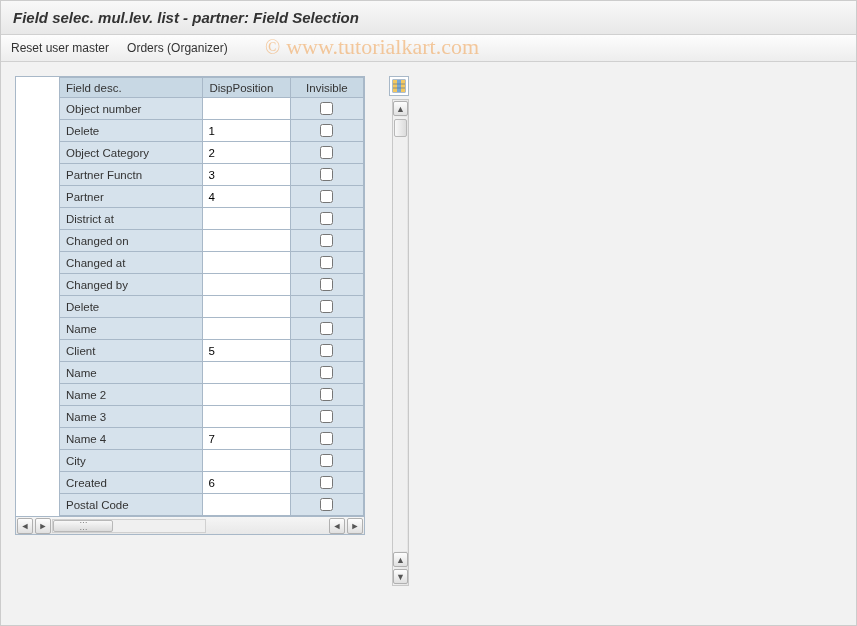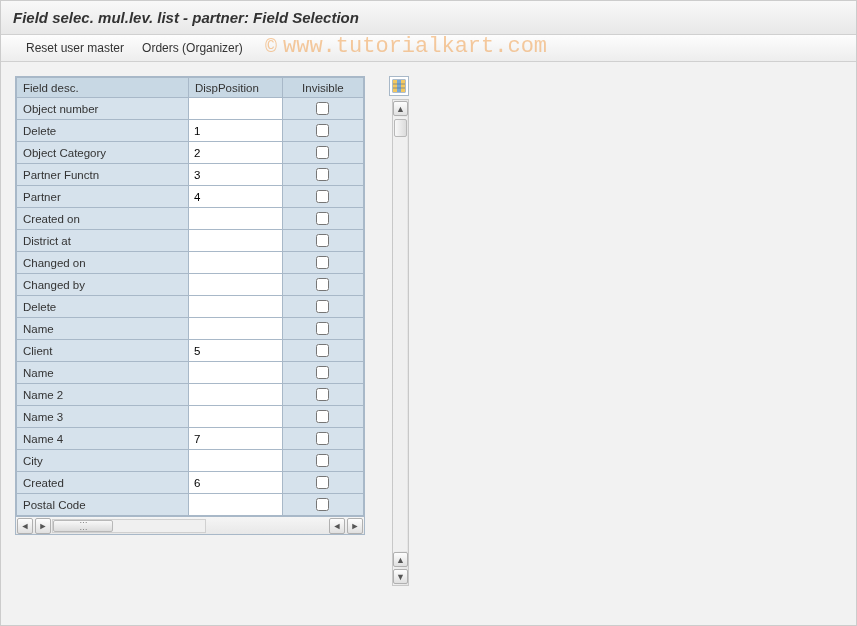--- a/index.html
+++ b/index.html
@@ -28,21 +28,21 @@
       border-bottom: 1px solid #d0d0d0;
     }
     .titlebar h1 {
       font-size: 15px;
       font-weight: bold;
       font-style: italic;
       color: #333;
     }
     .toolbar {
       background: linear-gradient(to bottom, #fdfdfd, #ededed);
-      padding: 6px 25px;
+      padding: 6px 10px;
       border-bottom: 1px solid #d0d0d0;
       display: flex;
       gap: 18px;
     }
     .toolbar-item {
       color: #333;
       font-size: 12px;
       cursor: pointer;
     }
     .content {
@@ -54,20 +54,21 @@
     .table-container {
       border: 1px solid #a8b8c8;
       background: #fff;
       width: 350px;
       display: flex;
       flex-direction: column;
     }
     .table-wrapper {
       overflow: hidden;
       flex: 1;
+      margin-left: 43px;
     }
     table {
       border-collapse: collapse;
       width: 100%;
     }
     th {
       background: #c8d8e4;
       border: 1px solid #a8b8c8;
       padding: 3px 6px;
       text-align: left;
@@ -226,21 +227,21 @@
       background: linear-gradient(to right, #f8f8f8, #dcdcdc);
       border: 1px solid #b8b8b8;
       border-radius: 2px;
     }
     .watermark {
       position: absolute;
       top: 34px;
       left: 265px;
       font-size: 22px;
       color: rgba(240, 160, 80, 0.55);
-      font-family: Liberation Mono, monospace;
+      font-family: Liberation Serif, serif;
       pointer-events: none;
       z-index: 10;
     }
     .watermark .copy {
       font-size: 20px;
       margin-right: 6px;
     }
   </style>
 </head>
 <body>
@@ -288,31 +289,31 @@
                 <td class="label-cell">Partner Functn</td>
                 <td class="input-cell"><input type="text" value="3" style=""></td>
                 <td class="cb-cell"><input type="checkbox" style=""></td>
               </tr>
               <tr>
                 <td class="label-cell">Partner</td>
                 <td class="input-cell"><input type="text" value="4" style=""></td>
                 <td class="cb-cell"><input type="checkbox" style=""></td>
               </tr>
               <tr>
-                <td class="label-cell">Created on</td>
-                <td class="input-cell"><input type="text" style=""></td>
-                <td class="cb-cell"><input type="checkbox" style=""></td>
-              </tr>
-              <tr>
                 <td class="label-cell">District at</td>
                 <td class="input-cell"><input type="text" style=""></td>
                 <td class="cb-cell"><input type="checkbox" style=""></td>
               </tr>
               <tr>
                 <td class="label-cell">Changed on</td>
+                <td class="input-cell"><input type="text" style=""></td>
+                <td class="cb-cell"><input type="checkbox" style=""></td>
+              </tr>
+              <tr>
+                <td class="label-cell">Changed at</td>
                 <td class="input-cell"><input type="text" style=""></td>
                 <td class="cb-cell"><input type="checkbox" style=""></td>
               </tr>
               <tr>
                 <td class="label-cell">Changed by</td>
                 <td class="input-cell"><input type="text" style=""></td>
                 <td class="cb-cell"><input type="checkbox" style=""></td>
               </tr>
               <tr>
                 <td class="label-cell">Delete</td>

